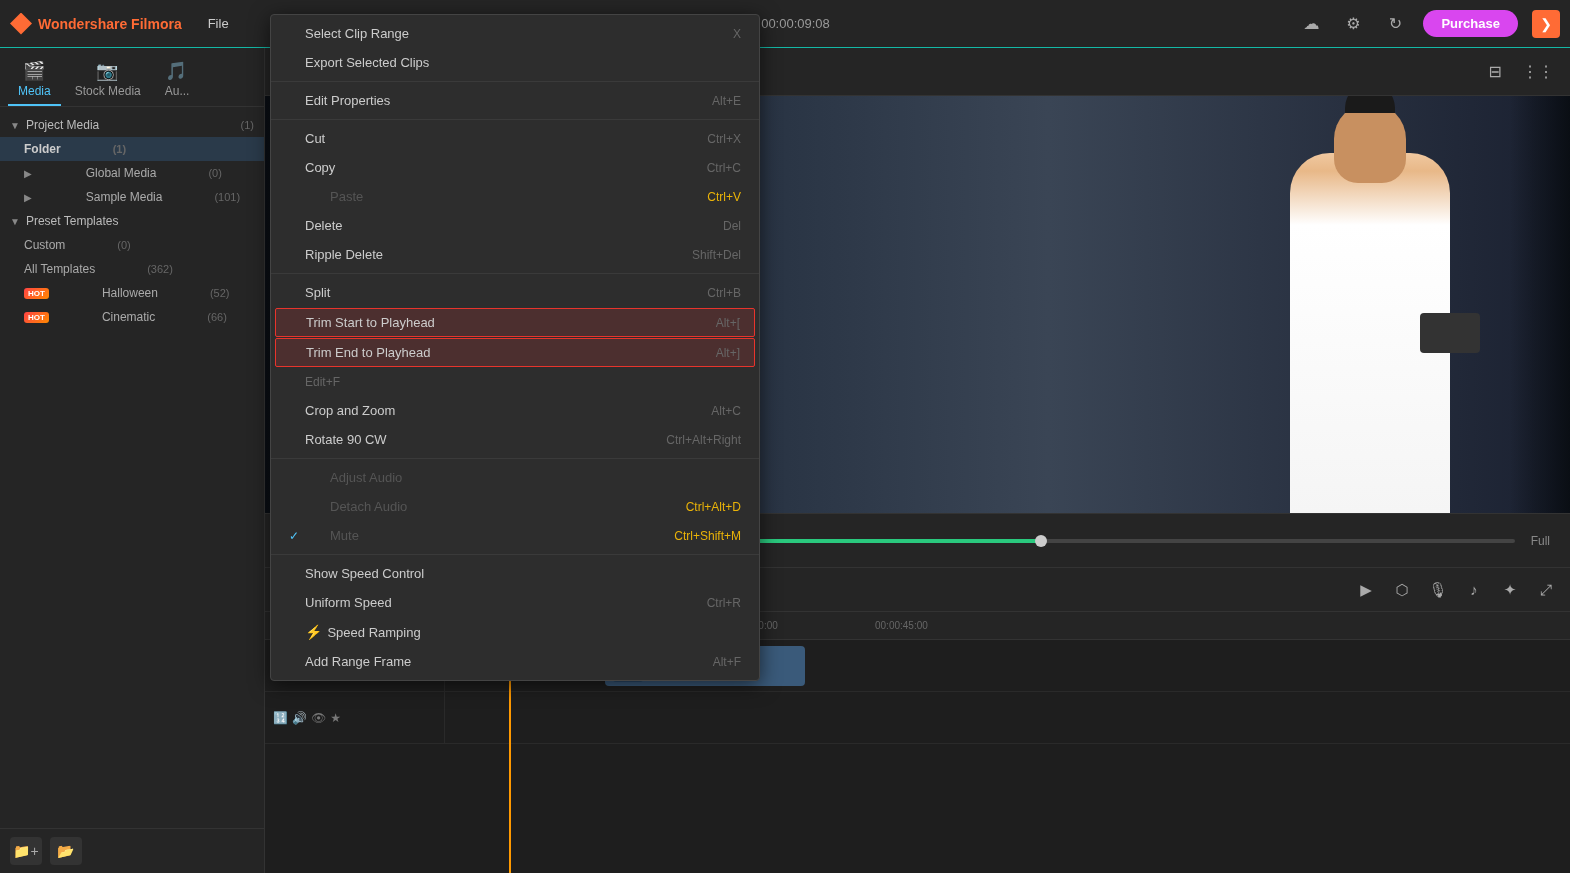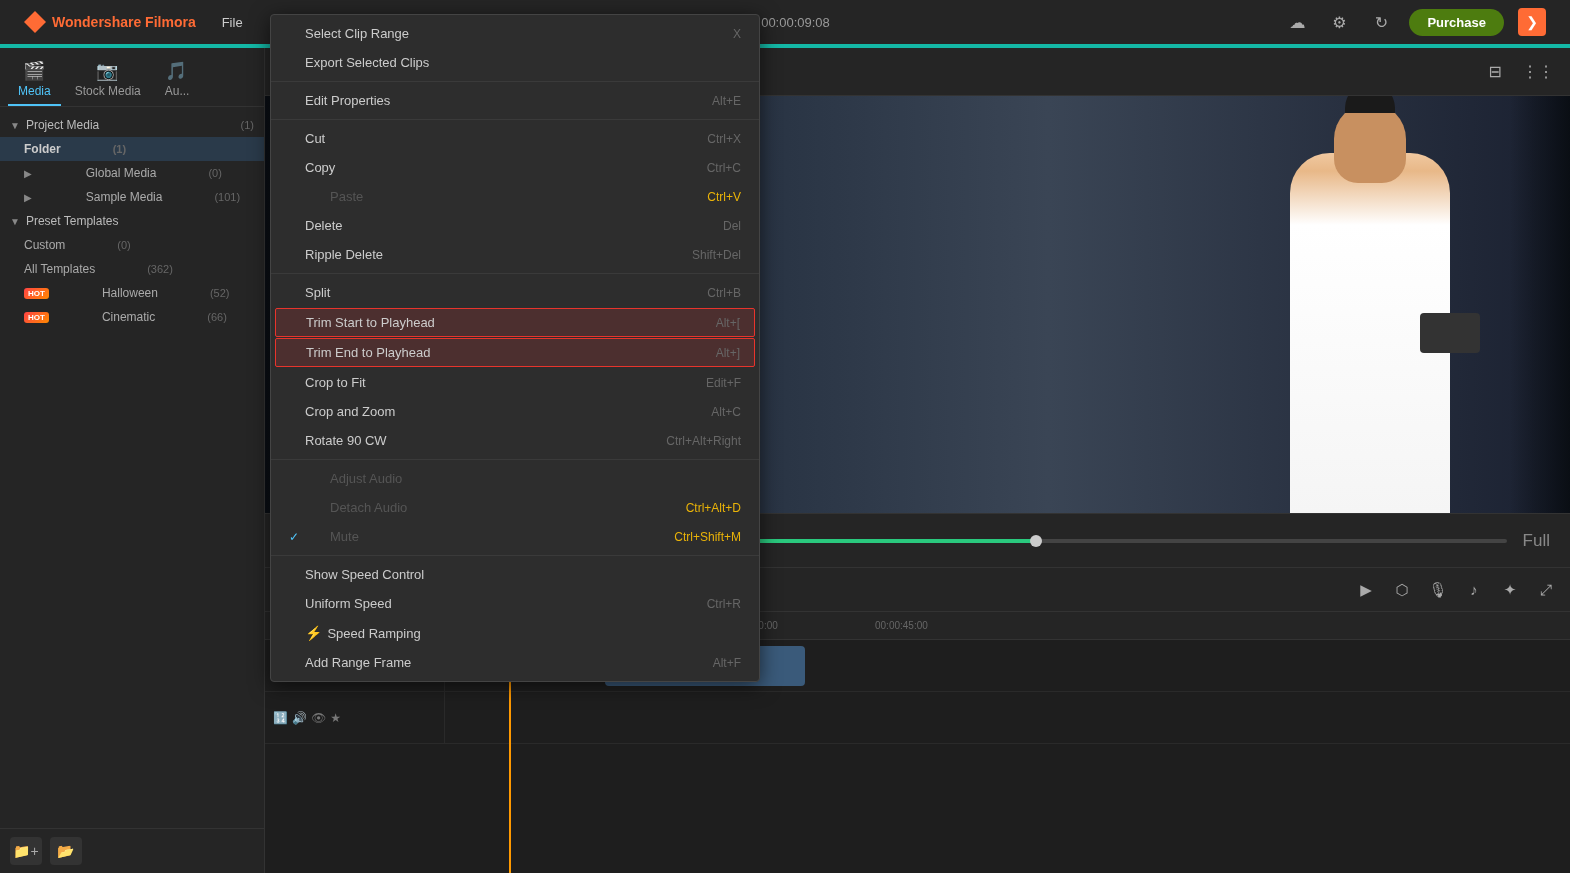--- a/index.html
+++ b/index.html
@@ -13,22 +13,22 @@
       overflow: hidden;
       position: relative;
     }
 
     
     .topbar {
       height: 48px;
       background: #252525;
       display: flex;
       align-items: center;
-      padding: 0 24px;
-      border-bottom: 4px solid #14b8a6;
+      padding: 0 10px;
+      border-bottom: 1px solid #14b8a6;
       position: relative;
       z-index: 1;
     }
     .topbar-logo {
       display: flex;
       align-items: center;
       gap: 6px;
       color: #ff6b35;
       font-weight: bold;
       font-size: 14px;
@@ -47,21 +47,21 @@
     }
     .topbar-center { flex: 1; display: flex; align-items: center; justify-content: center; }
     .topbar-title { color: #999; font-size: 13px; }
     .topbar-right { display: flex; align-items: center; gap: 14px; }
     .topbar-icon-btn {
       width: 28px; height: 28px;
       display: flex; align-items: center; justify-content: center;
       color: #aaa; font-size: 16px; cursor: pointer;
     }
     .purchase-btn {
-      background: #4d7c0f;
+      background: #d946ef;
       color: white;
       border: none;
       border-radius: 16px;
       padding: 6px 18px;
       font-size: 13px;
       font-weight: 600;
       cursor: pointer;
     }
     .topbar-expand-btn {
       width: 28px; height: 28px;
@@ -307,21 +307,21 @@
     }
     .progress-thumb {
       position: absolute;
       top: 50%;
       left: 55%;
       transform: translate(-50%, -50%);
       width: 12px; height: 12px;
       background: #ccc;
       border-radius: 50%;
     }
-    .ctrl-label { color: #888; font-size: 17px; }
+    .ctrl-label { color: #888; font-size: 12px; }
 
     
     .timeline-area {
       flex: 1;
       background: #1e1e1e;
       display: flex;
       flex-direction: column;
     }
     .timeline-toolbar {
       height: 44px;
@@ -719,21 +719,20 @@
     </div>
 
     <div class="ctx-item highlighted">
       <span class="ctx-checkmark"></span>
       <span class="ctx-label">Trim End to Playhead</span>
       <span class="ctx-shortcut">Alt+]</span>
     </div>
 
     <div class="ctx-item">
       <span class="ctx-checkmark"></span>
-      <span class="ctx-label">Crop to Fit</span>
       <span class="ctx-shortcut">Edit+F</span>
     </div>
 
     <div class="ctx-item">
       <span class="ctx-checkmark"></span>
       <span class="ctx-label">Crop and Zoom</span>
       <span class="ctx-shortcut">Alt+C</span>
     </div>
 
     <div class="ctx-item">

